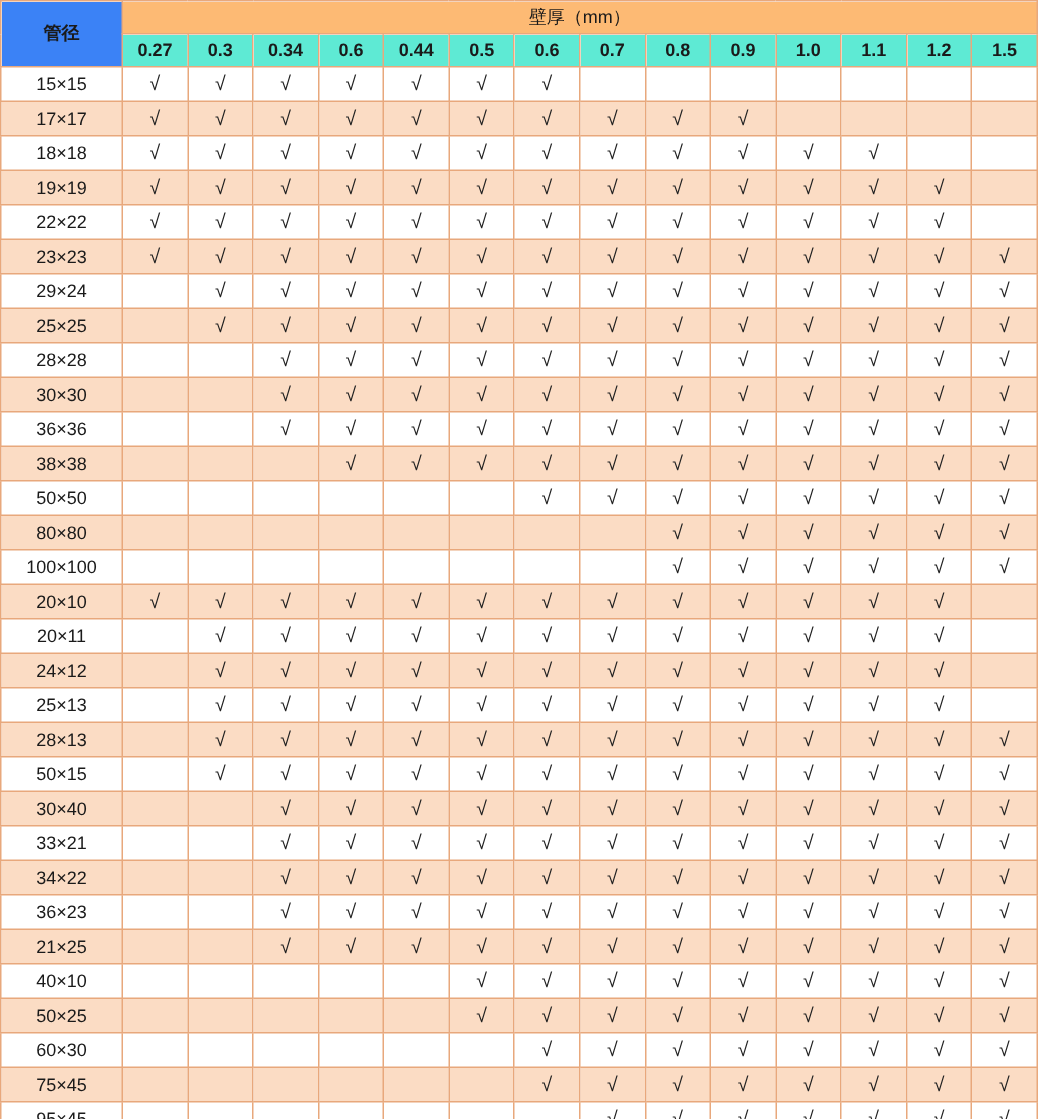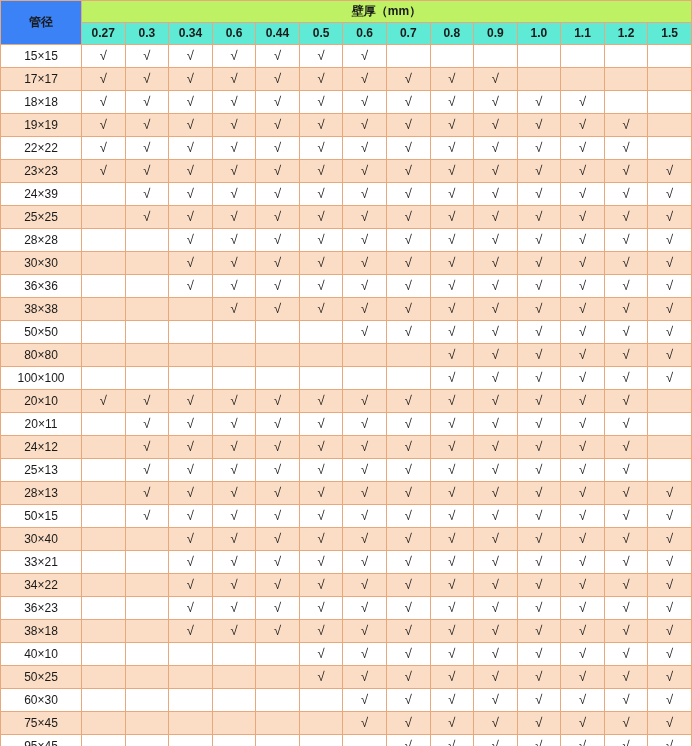--- a/index.html
+++ b/index.html
@@ -23,22 +23,22 @@
     vertical-align: middle;
     font-size: 12px;
     color: #1a1a1a;
     padding: 0;
     height: 21px;
     line-height: 21px;
     overflow: hidden;
     white-space: nowrap;
   }
   .hdr-top {
-    background: #bef264;
-    font-weight: bold;
+    background: #fdba74;
+    font-weight: normal;
     font-size: 13px;
     height: 26px;
     line-height: 26px;
   }
   .hdr-corner {
     background: #3b82f6;
     font-weight: bold;
     font-size: 13px;
     width: 80px;
   }
@@ -187,21 +187,21 @@
         <td><span class="check">√</span></td>
         <td><span class="check">√</span></td>
         <td><span class="check">√</span></td>
         <td><span class="check">√</span></td>
         <td><span class="check">√</span></td>
         <td><span class="check">√</span></td>
         <td><span class="check">√</span></td>
         <td><span class="check">√</span></td>
       </tr>
       <tr class="row-odd">
-        <td class="rowlabel">24×39</td>
+        <td class="rowlabel">29×24</td>
         <td></td>
         <td><span class="check">√</span></td>
         <td><span class="check">√</span></td>
         <td><span class="check">√</span></td>
         <td><span class="check">√</span></td>
         <td><span class="check">√</span></td>
         <td><span class="check">√</span></td>
         <td><span class="check">√</span></td>
         <td><span class="check">√</span></td>
         <td><span class="check">√</span></td>
@@ -510,21 +510,21 @@
         <td><span class="check">√</span></td>
         <td><span class="check">√</span></td>
         <td><span class="check">√</span></td>
         <td><span class="check">√</span></td>
         <td><span class="check">√</span></td>
         <td><span class="check">√</span></td>
         <td><span class="check">√</span></td>
         <td><span class="check">√</span></td>
       </tr>
       <tr class="row-even">
-        <td class="rowlabel">38×18</td>
+        <td class="rowlabel">21×25</td>
         <td></td>
         <td></td>
         <td><span class="check">√</span></td>
         <td><span class="check">√</span></td>
         <td><span class="check">√</span></td>
         <td><span class="check">√</span></td>
         <td><span class="check">√</span></td>
         <td><span class="check">√</span></td>
         <td><span class="check">√</span></td>
         <td><span class="check">√</span></td>

